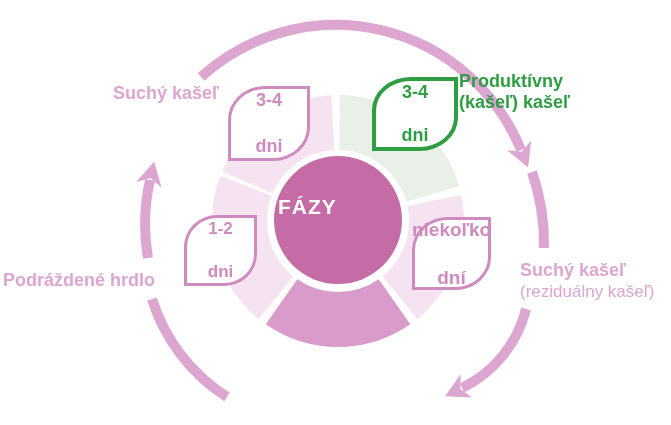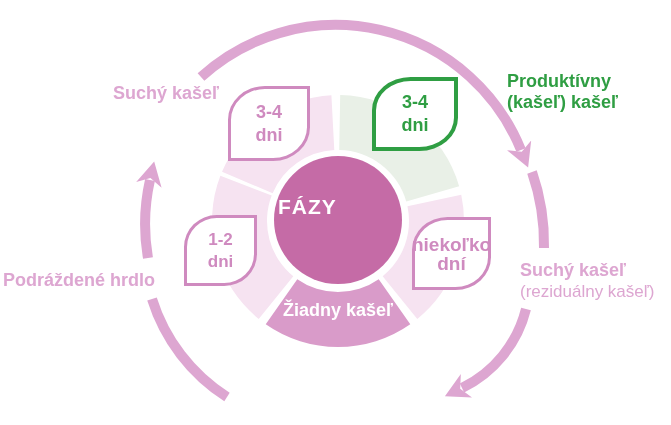--- a/index.html
+++ b/index.html
@@ -9,33 +9,33 @@
   }
   .stage svg{position:absolute;left:0;top:0;}
   
   .arrow{fill:none;stroke:var(--arrow-pink);stroke-width:10;stroke-linecap:butt;}
   .arrowhead{fill:var(--arrow-pink);}
   .center-circle{fill:var(--center-pink);}
   
   .leaf{
     position:absolute;background:#fff;border:3px solid var(--leaf-pink);
     border-radius:45% 0 45% 0;color:var(--leaf-pink);
-    display:flex;flex-direction:column;align-items:center;justify-content:center;
+    display:flex;flex-direction:column;align-items:center;justify-content:space-between;
     font-weight:bold;text-align:center;box-sizing:border-box;
   }
   .leaf span{display:block;}
   .leaf-tl{left:228px;top:86px;width:82px;height:75px;font-size:18px;line-height:23px;}
   .leaf-tr{left:372px;top:77px;width:86px;height:74px;font-size:18px;line-height:23px;
            border-color:var(--green);color:var(--green);border-width:4px;}
   .leaf-l{left:184px;top:215px;width:73px;height:71px;font-size:17px;line-height:22px;}
   .leaf-r{left:412px;top:217px;width:79px;height:73px;font-size:19px;line-height:19px;}
   
   .label{position:absolute;font-weight:bold;color:var(--label-pink);font-size:18px;line-height:21px;}
   .label-tl{left:58px;top:83px;width:161px;text-align:right;}
-  .label-tr{left:459px;top:71px;color:var(--green);padding-left:48px;}
+  .label-tr{left:459px;top:71px;color:var(--green);}
   .label-l{left:3px;top:270px;}
   .label-r{left:520px;top:260px;}
   .label-r .sub{font-weight:normal;font-size:17px;}
   .label-wedge{left:238px;top:300px;width:200px;text-align:center;color:#fff;}
   .center-title{
     position:absolute;left:278px;top:193px;width:120px;text-align:left;
     color:#fff;font-weight:bold;font-size:21px;line-height:27px;letter-spacing:1px;
   }
   .center-title span{display:block;}
 </style>
@@ -90,19 +90,18 @@
   <div class="label label-tl">Suchý kašeľ</div>
   <div class="label label-tr">
     <span>Produktívny</span><br>
     <span>(kašeľ) kašeľ</span>
   </div>
   <div class="label label-l">Podráždené hrdlo</div>
   <div class="label label-r">
     <span>Suchý kašeľ</span><br>
     <span class="sub">(reziduálny kašeľ)</span>
   </div>
-  <div class="label label-wedge">Žiadny kašeľ</div>
 
   <div class="center-title">
     <span>FÁZY</span>
   </div>
 
 </div>
 
 </body></html>

